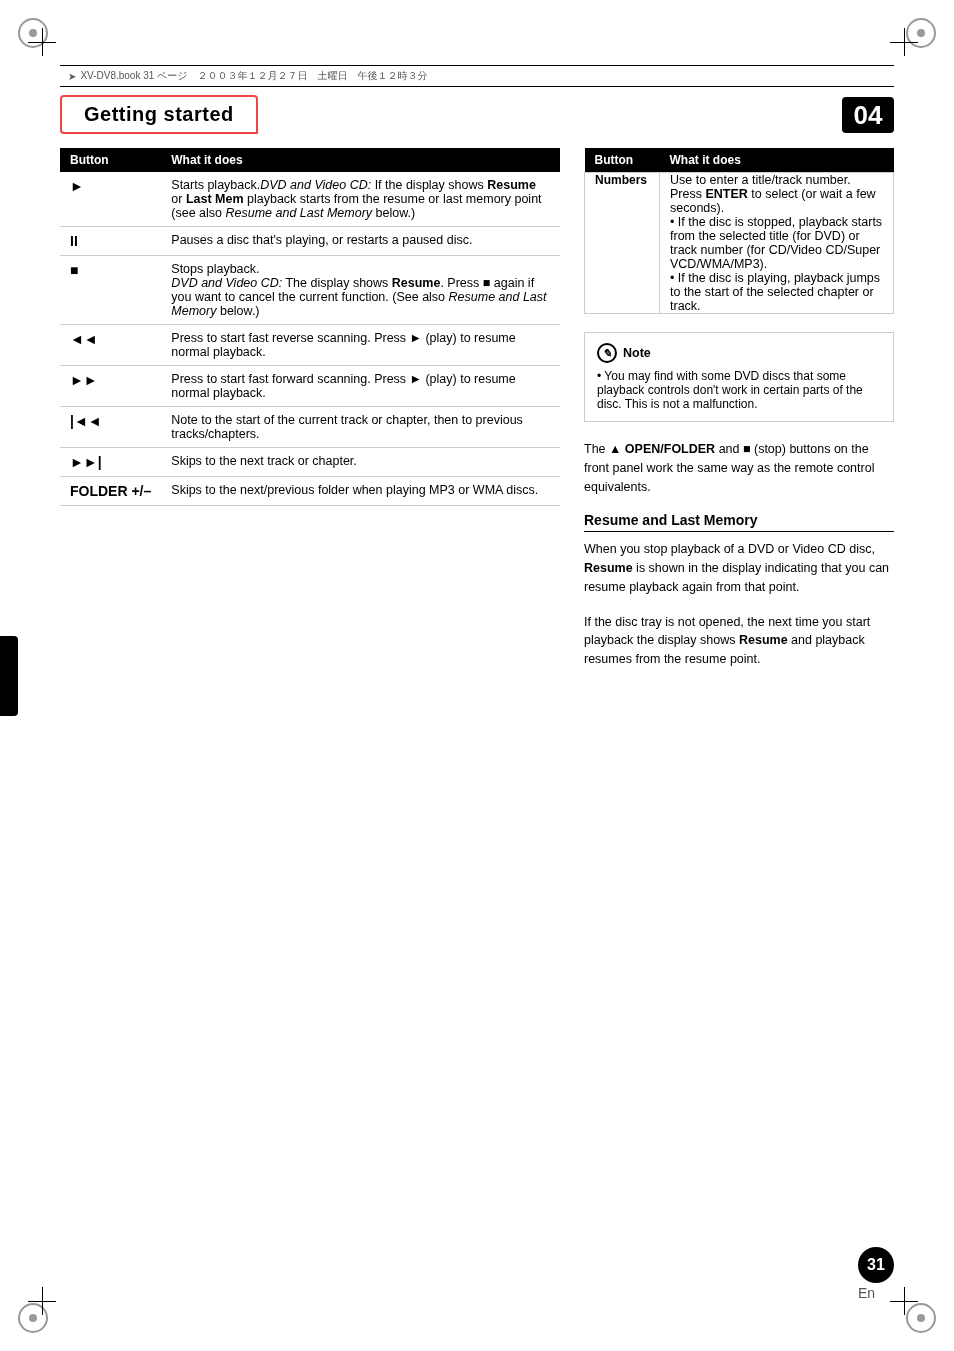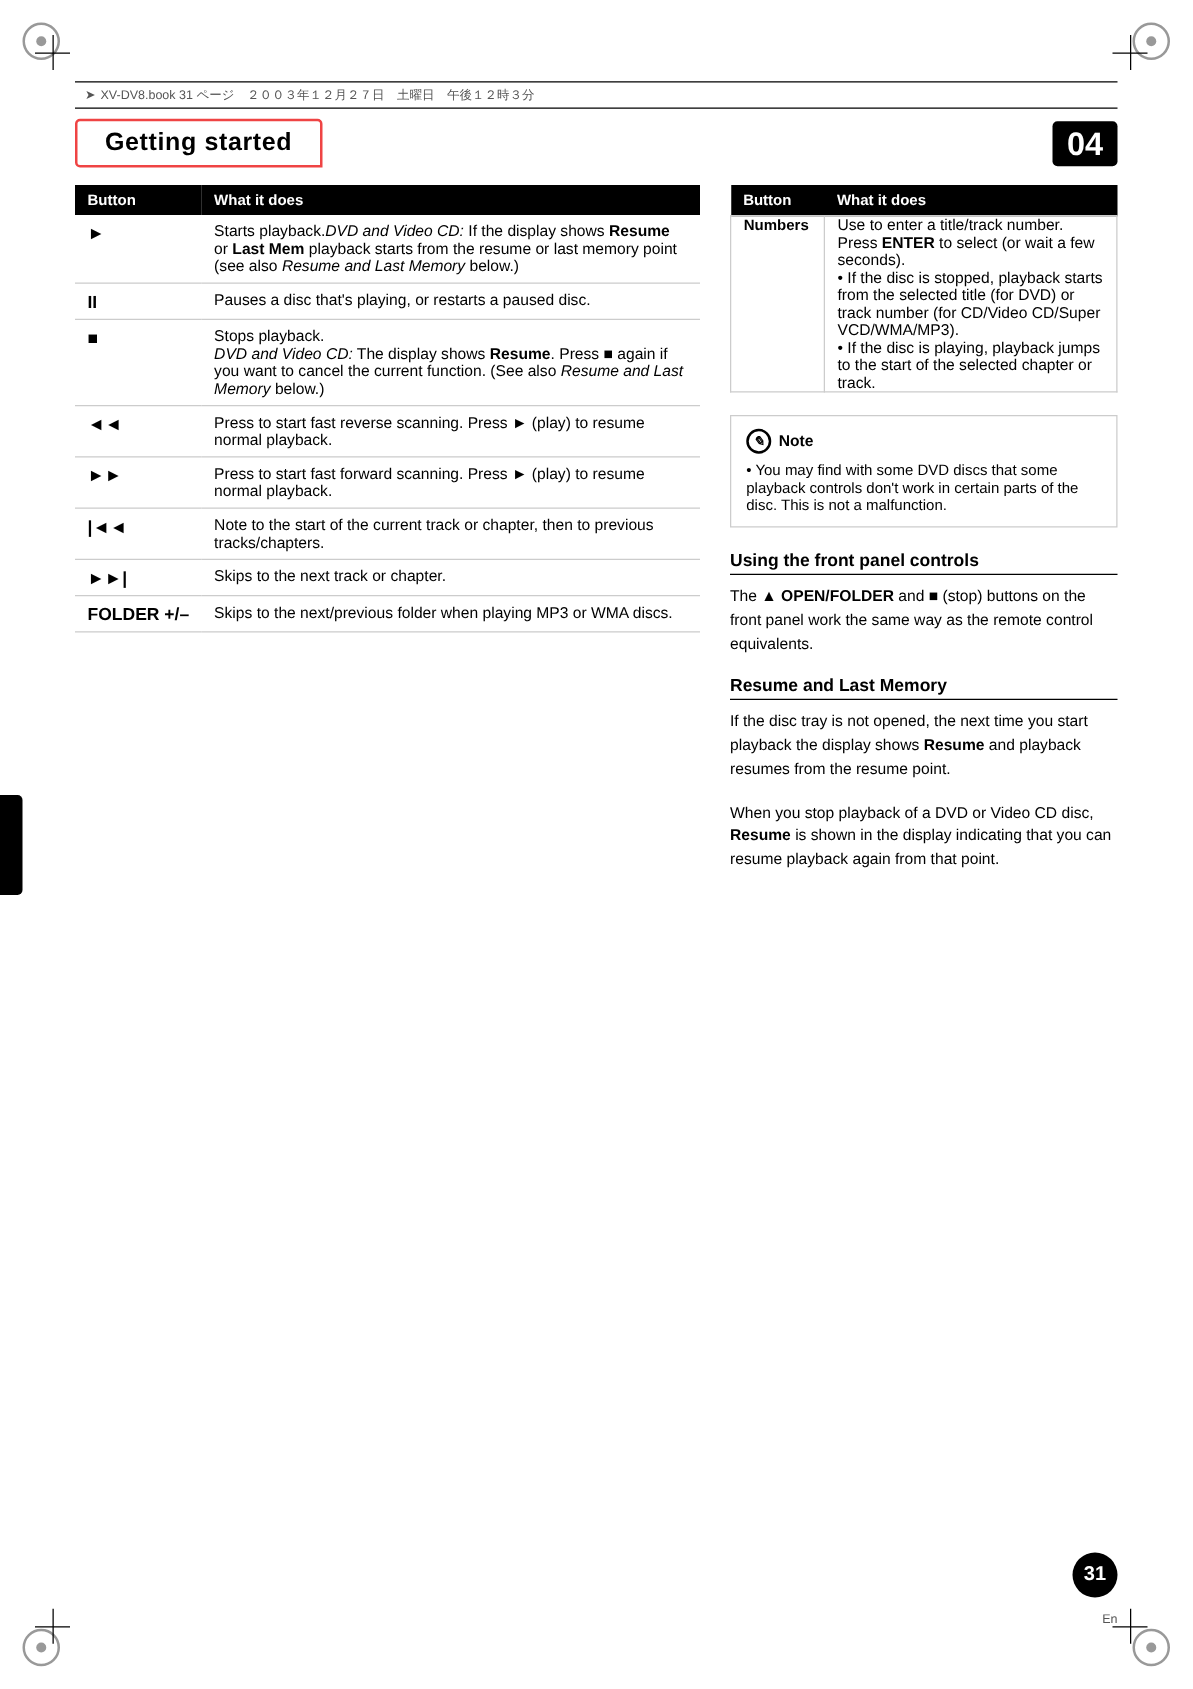--- a/index.html
+++ b/index.html
@@ -242,38 +242,38 @@
       margin-bottom: 16px;
     }
 
     
     .page-number-box {
       position: absolute;
       bottom: 50px;
       right: 60px;
       display: flex;
       flex-direction: column;
-      align-items: flex-end;
+      align-items: flex-start;
     }
     .page-number-circle {
       width: 36px;
       height: 36px;
       background: #000;
       border-radius: 50%;
       color: #fff;
       display: flex;
       align-items: center;
       justify-content: center;
       font-size: 16px;
       font-weight: bold;
     }
     .page-en {
-      font-size: 10px;
+      font-size: 14px;
       color: #555;
-      margin-top: 12px;
+      margin-top: 2px;
     }
 
     
     .left-tab {
       position: absolute;
       left: 0;
       top: 50%;
       transform: translateY(-50%);
       width: 18px;
       height: 80px;
@@ -378,31 +378,30 @@
       </table>
 
       <div class="note-box">
         <div class="note-header">
           <div class="note-icon">✎</div>
           <span>Note</span>
         </div>
         <div>• You may find with some DVD discs that some playback controls don't work in certain parts of the disc. This is not a malfunction.</div>
       </div>
 
-      <div class="section-heading">Using the front panel controls</div>
       <div class="section-body">
         <span>The <strong>▲ OPEN/FOLDER</strong> and ■ (stop) buttons on the front panel work the same way as the remote control equivalents.</span>
       </div>
 
       <div class="section-heading">Resume and Last Memory</div>
       <div class="section-body">
-        <span>If the disc tray is not opened, the next time you start playback the display shows <strong>Resume</strong> and playback resumes from the resume point.</span>
+        <span>When you stop playback of a DVD or Video CD disc, <strong>Resume</strong> is shown in the display indicating that you can resume playback again from that point.</span>
       </div>
       <div class="section-body">
-        <span>When you stop playback of a DVD or Video CD disc, <strong>Resume</strong> is shown in the display indicating that you can resume playback again from that point.</span>
+        <span>If the disc tray is not opened, the next time you start playback the display shows <strong>Resume</strong> and playback resumes from the resume point.</span>
       </div>
 
     </div>
   </div>
 
   <div class="page-number-box">
     <div class="page-number-circle">31</div>
     <div class="page-en">En</div>
   </div>
 

